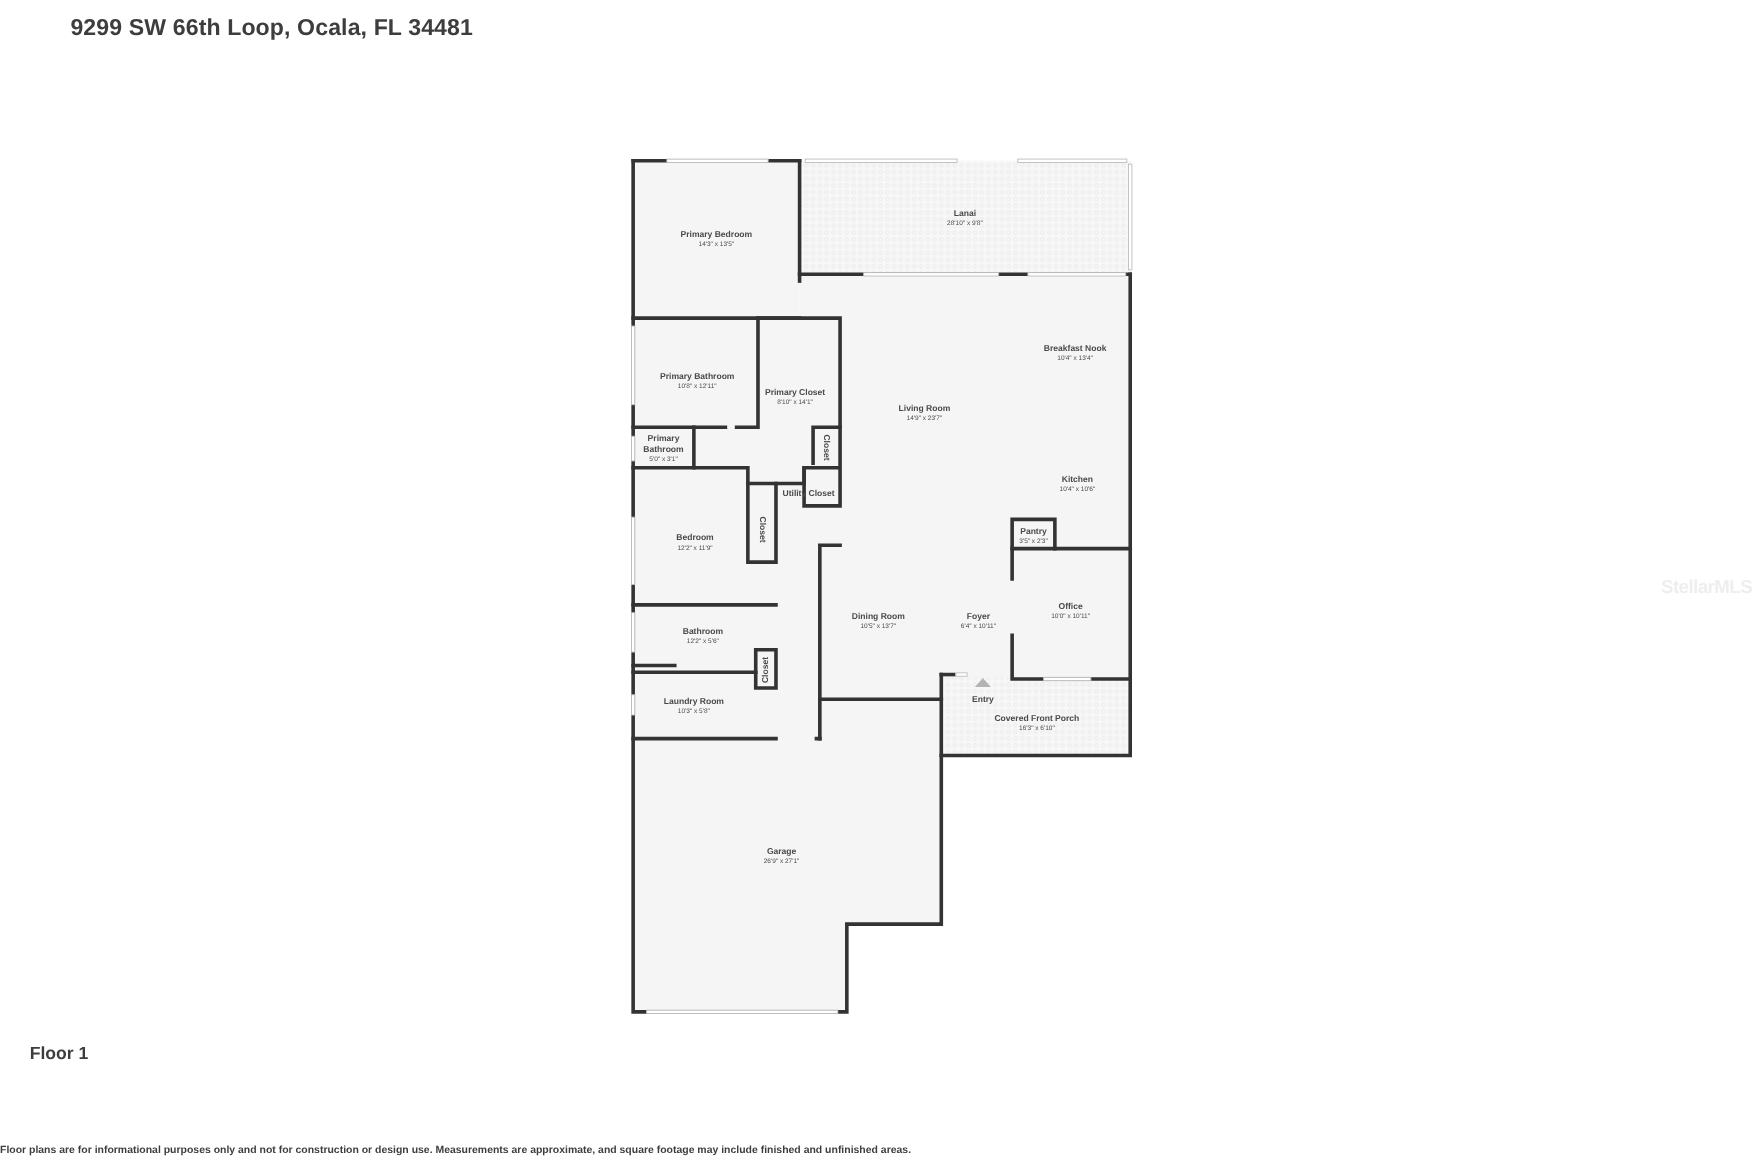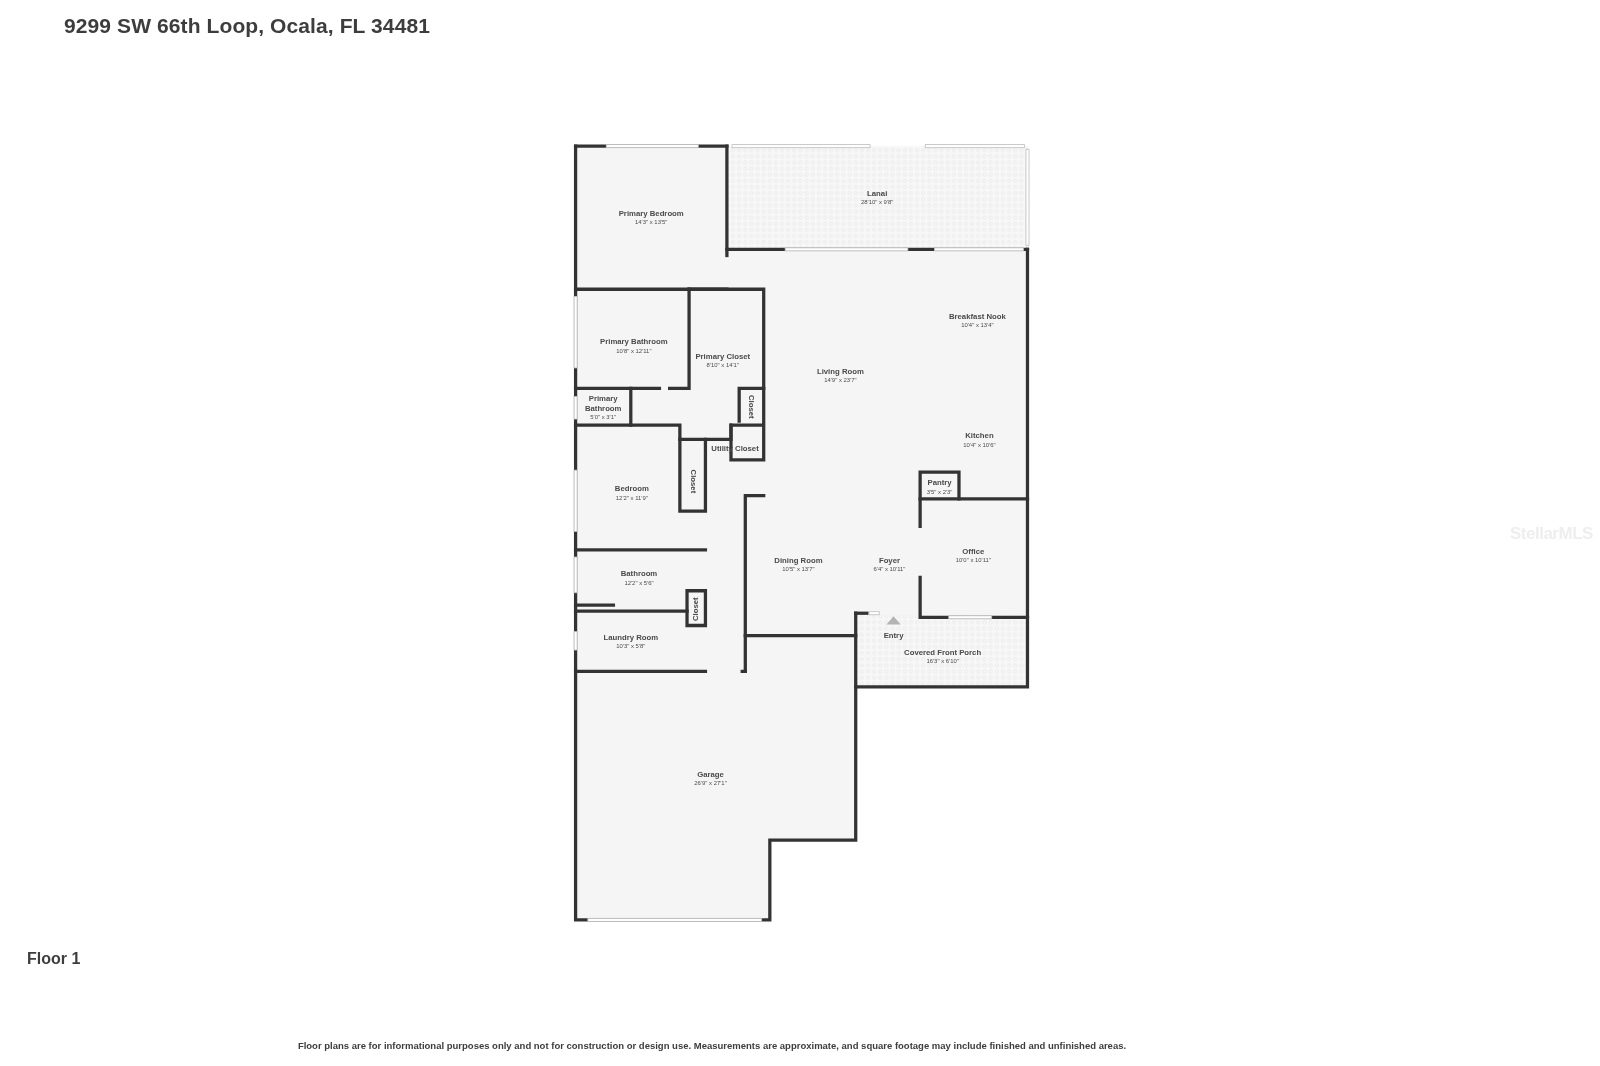--- a/index.html
+++ b/index.html
@@ -1,20 +1,20 @@
 <!DOCTYPE html>
 <html><head>
 <meta charset="utf-8">
 <style>
   html, body { margin:0; padding:0; background:#ffffff; }
   body { width:1600px; height:1066px; position:relative; overflow:hidden;
          font-family:"Liberation Sans", "DejaVu Sans", sans-serif; color:#3a3a3a; }
   .title { position:absolute; left:27px; top:14px; font-size:21px; font-weight:700; color:#3d3d3d; letter-spacing:0.1px;margin-left:37px; }
   .floor-label { position:absolute; left:27px; top:950px; font-size:16px; font-weight:700; color:#3d3d3d; }
-  .disclaimer { position:absolute; left:0; width:1424px; top:1040px; text-align:center; font-size:9.5px; font-weight:700; color:#3d3d3d; }
+  .disclaimer { position:absolute; left:0; width:1424px; top:1040px; text-align:left; font-size:9.5px; font-weight:700; color:#3d3d3d; }
   .watermark { position:absolute; left:1510px; top:524px; font-size:17px; font-weight:700; color:#eeeeee; letter-spacing:-0.5px; }
   svg.plan { position:absolute; left:0; top:0; }
   .wall { fill:none; stroke:#333333; stroke-width:3.2; stroke-linecap:square; stroke-linejoin:miter; }
   .floor { fill:#f5f5f5; }
   .porch { fill:url(#dots); }
   .window { fill:#ffffff; stroke:#bdbdbd; stroke-width:0.8; }
   .room-name { font-family:"Liberation Sans", "DejaVu Sans", sans-serif; font-size:7.6px; font-weight:700; fill:#4a4a4a; text-anchor:middle; }
   .room-dim { font-family:"Liberation Sans", "DejaVu Sans", sans-serif; font-size:5.8px; fill:#4a4a4a; text-anchor:middle; }
 </style>
 </head>

